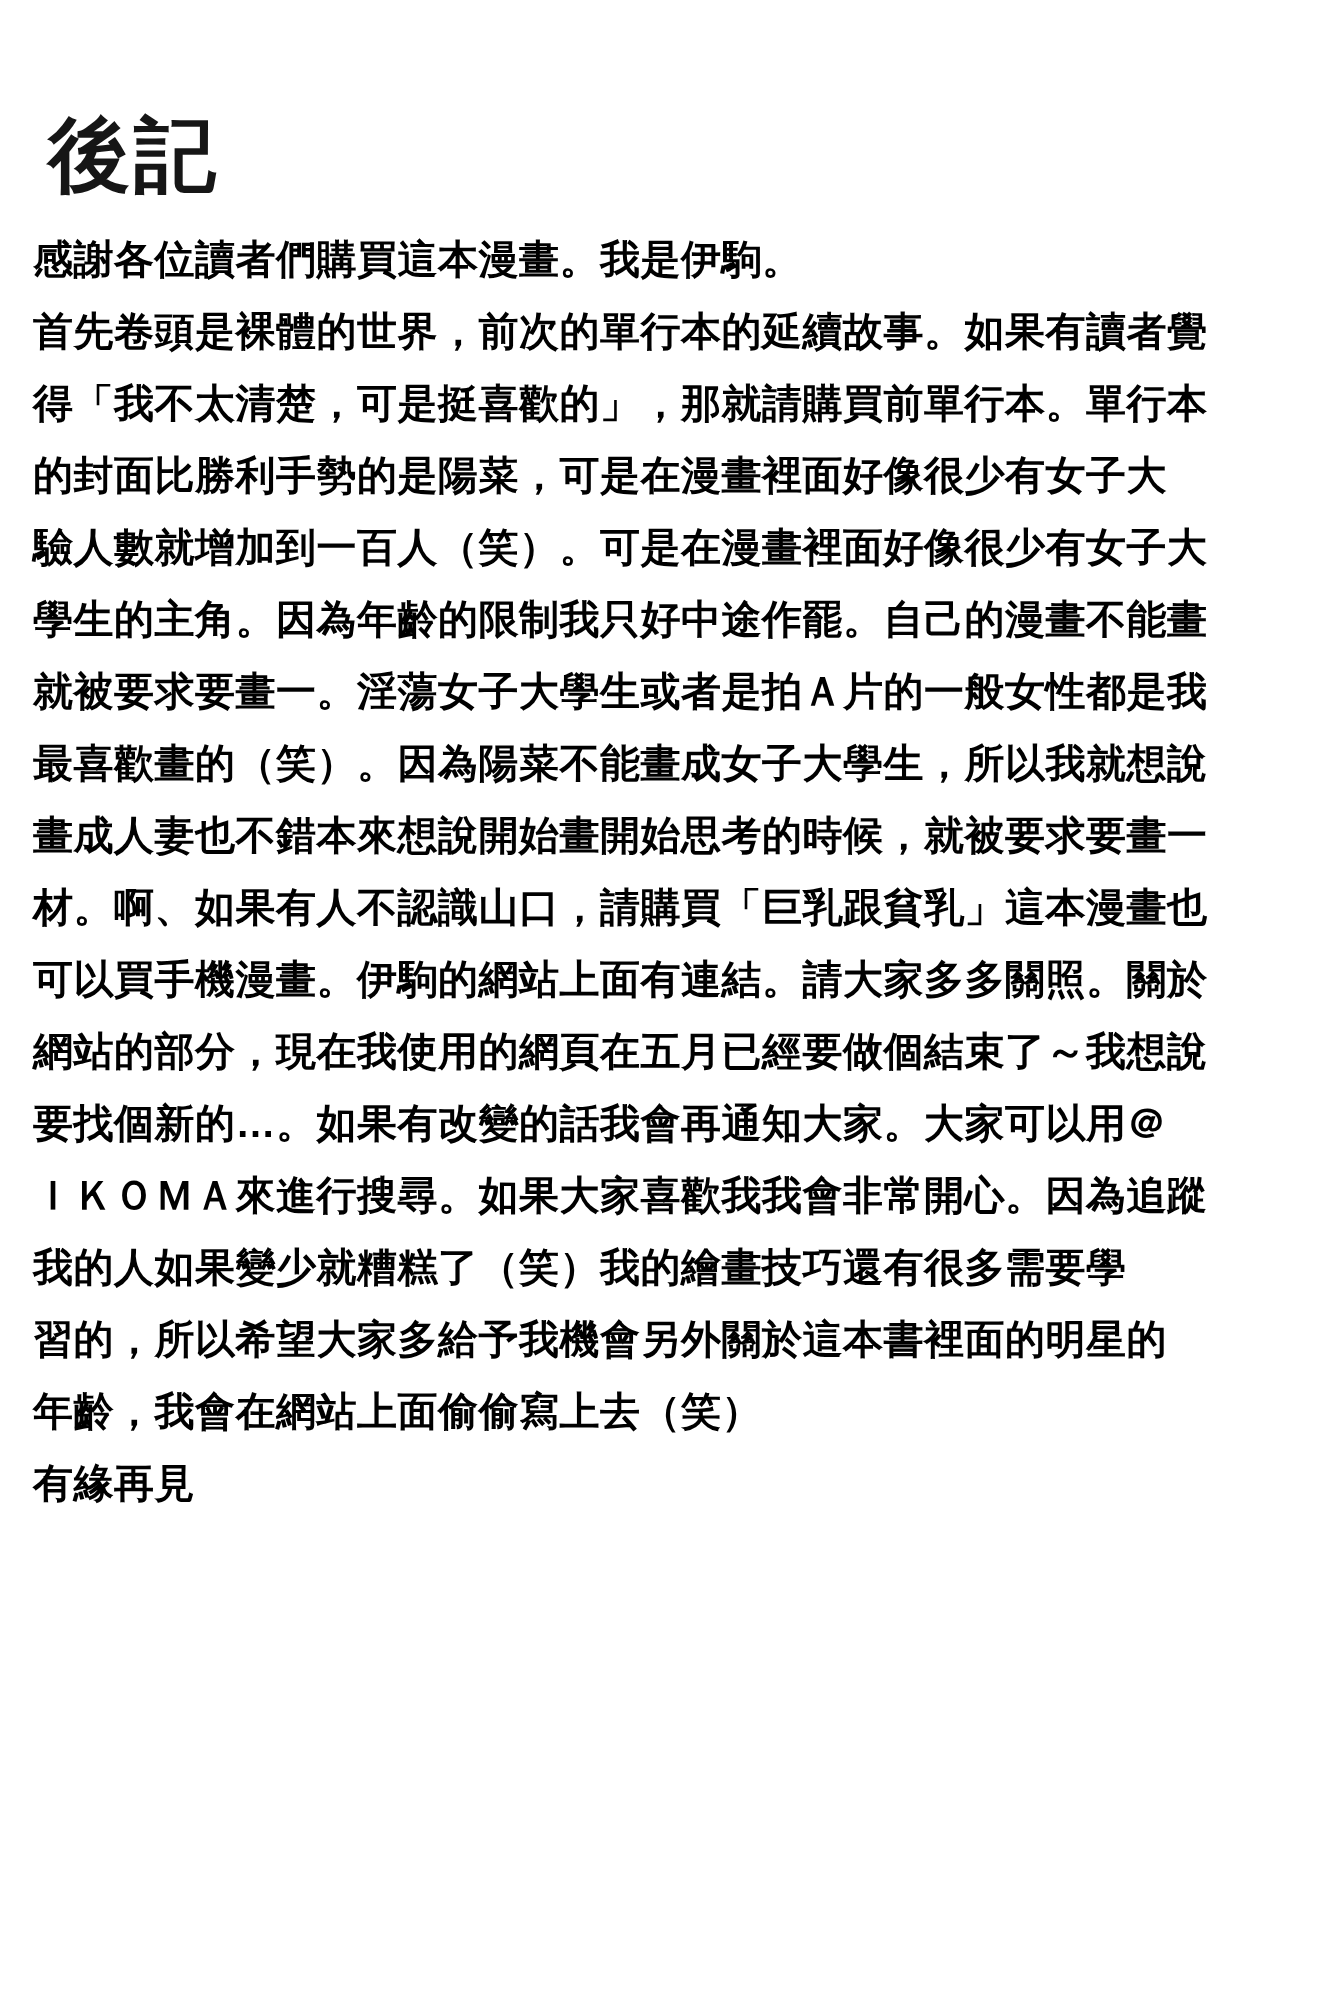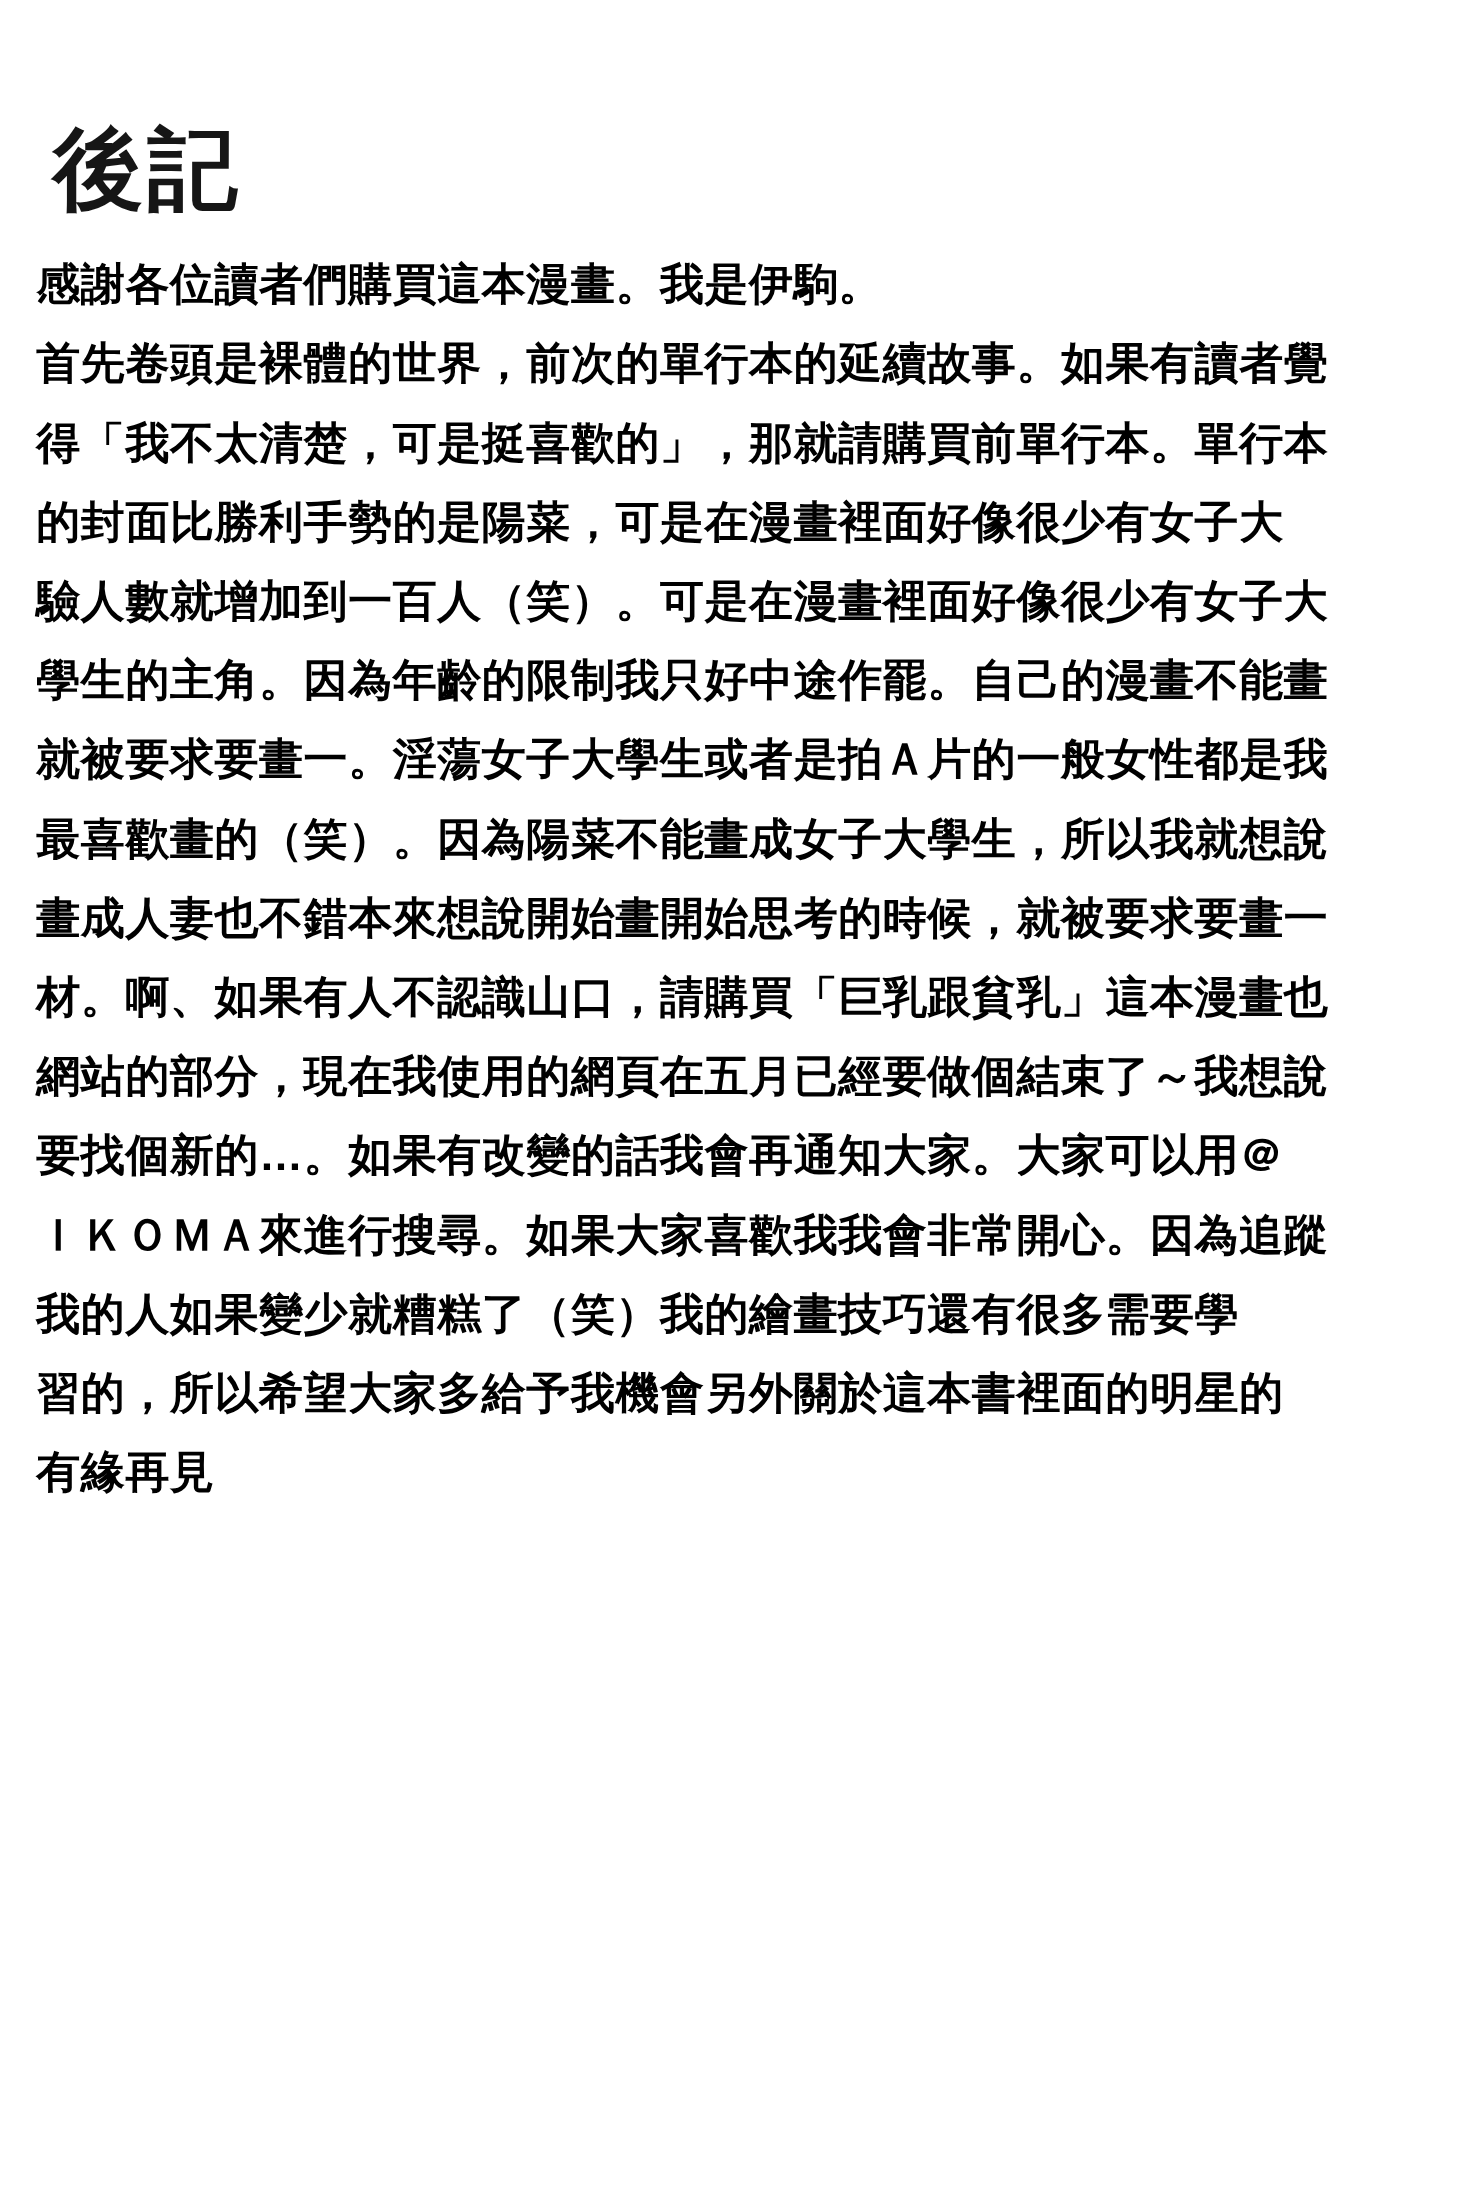--- a/index.html
+++ b/index.html
@@ -59,21 +59,23 @@
     <div class="text-line">感謝各位讀者們購買這本漫畫。我是伊駒。</div>
     <div class="text-line">首先卷頭是裸體的世界，前次的單行本的延續故事。如果有讀者覺</div>
     <div class="text-line">得「我不太清楚，可是挺喜歡的」，那就請購買前單行本。單行本</div>
     <div class="text-line">的封面比勝利手勢的是陽菜，可是在漫畫裡面好像很少有女子大</div>
     <div class="text-line">驗人數就增加到一百人（笑）。可是在漫畫裡面好像很少有女子大</div>
     <div class="text-line">學生的主角。因為年齡的限制我只好中途作罷。自己的漫畫不能畫</div>
     <div class="text-line">就被要求要畫一。淫蕩女子大學生或者是拍Ａ片的一般女性都是我</div>
     <div class="text-line">最喜歡畫的（笑）。因為陽菜不能畫成女子大學生，所以我就想說</div>
     <div class="text-line">畫成人妻也不錯本來想說開始畫開始思考的時候，就被要求要畫一</div>
     <div class="text-line">材。啊、如果有人不認識山口，請購買「巨乳跟貧乳」這本漫畫也</div>
+    <div class="text-line">可以買手機漫畫。伊駒的網站上面有連結。請大家多多關照。關於</div>
     <div class="text-line">網站的部分，現在我使用的網頁在五月已經要做個結束了～我想說</div>
     <div class="text-line">要找個新的…。如果有改變的話我會再通知大家。大家可以用＠</div>
     <div class="text-line">ＩＫＯＭＡ來進行搜尋。如果大家喜歡我我會非常開心。因為追蹤</div>
     <div class="text-line">我的人如果變少就糟糕了（笑）我的繪畫技巧還有很多需要學</div>
     <div class="text-line">習的，所以希望大家多給予我機會另外關於這本書裡面的明星的</div>
+    <div class="text-line">年齡，我會在網站上面偷偷寫上去（笑）</div>
     <div class="text-line">有緣再見</div>
   </div>
 
 </div>
 
 </body></html>

